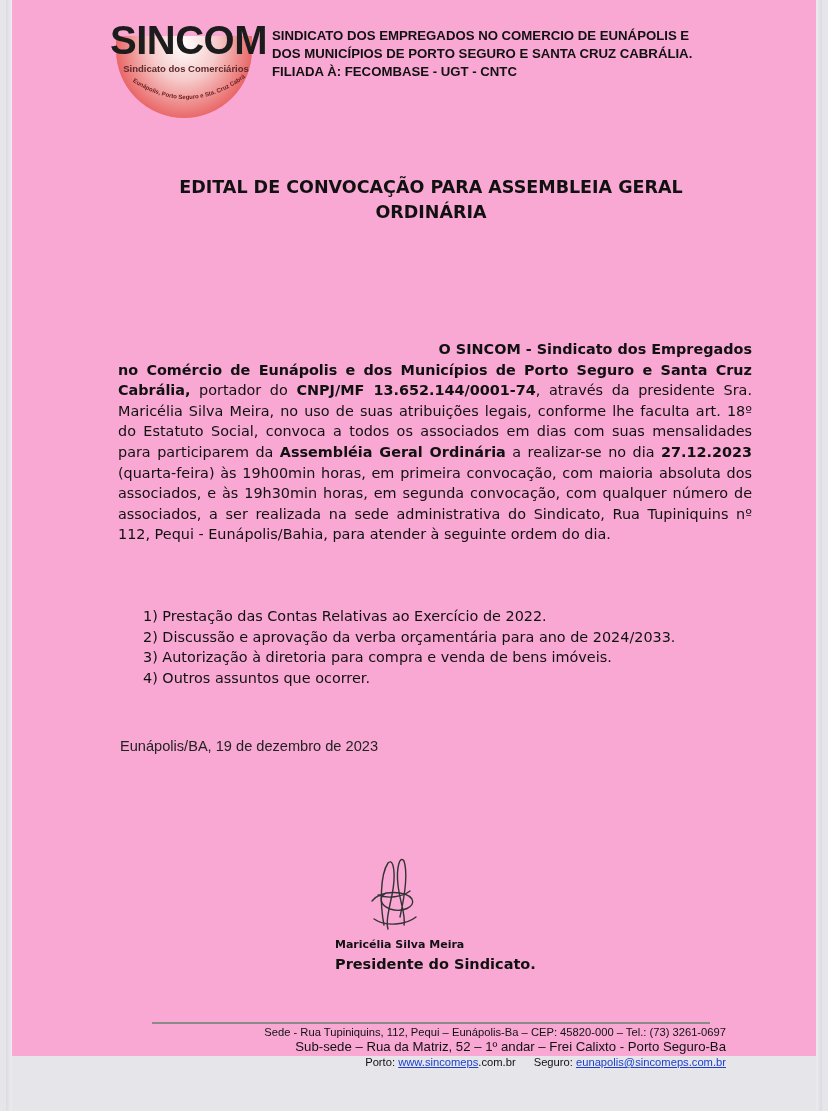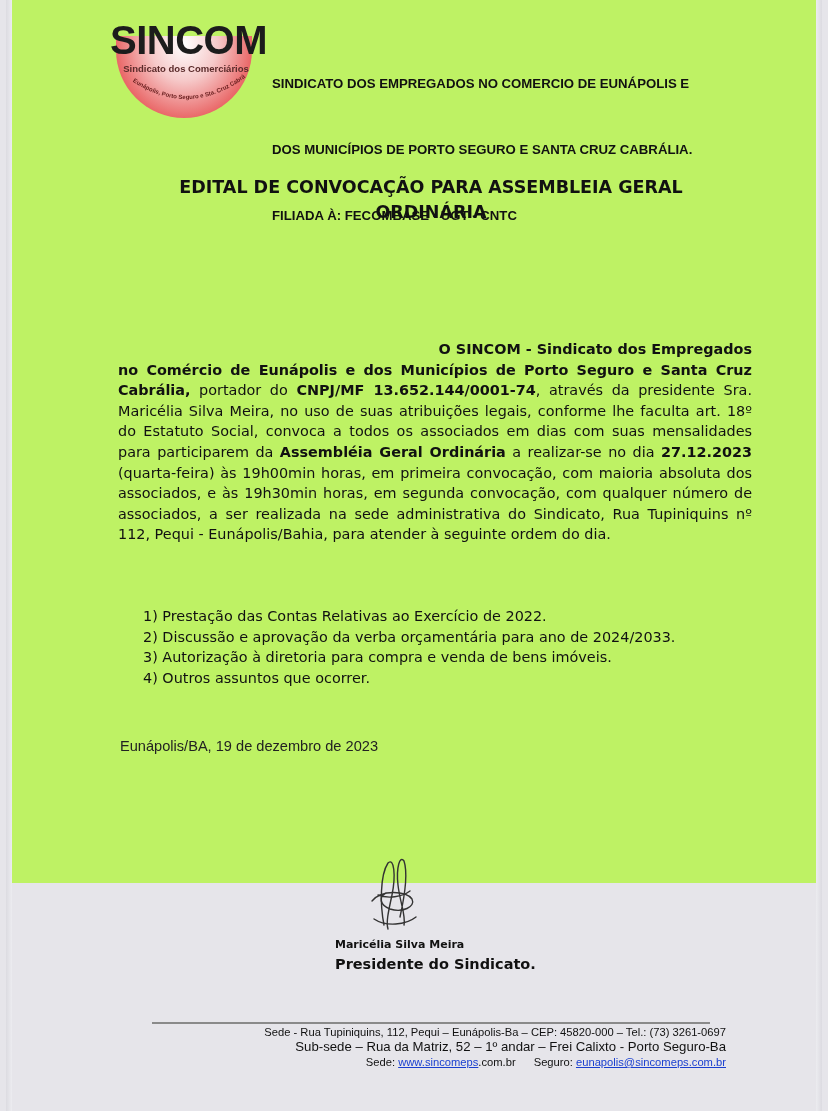--- a/index.html
+++ b/index.html
@@ -2,22 +2,22 @@
 <html><head>
 <meta charset="utf-8">
 <style>
   html, body { margin: 0; padding: 0; }
   body {
     width: 828px; height: 1111px; overflow: hidden;
     background: #e6e5ea; position: relative;
     font-family: "DejaVu Sans", sans-serif; color: #111;
   }
   .page {
-    position: absolute; left: 6px; top: 0; width: 816px; height: 883px;
-    background: #bef264;
+    position: absolute; left: 6px; top: 0; width: 816px; height: 1056px;
+    background: #f9a8d4;
   }
   .page-edge-left { position:absolute; left:0; top:0; width:6px; height:1111px; background: linear-gradient(to right,#dcdbe1,#ececf0); }
   .page-edge-right { position:absolute; right:0; top:0; width:6px; height:1111px; background: linear-gradient(to left,#dcdbe1,#ececf0); }
 
   
   .logo { position: absolute; left: 104px; top: 18px; width: 152px; height: 100px; }
   .logo-disc {
     position: absolute; left: 6px; top: 18px; width: 136px; height: 82px;
     border-radius: 0 0 70px 70px / 0 0 70px 70px;
     background: radial-gradient(ellipse at 50% 10%, #ffffff 0%, #f6c9c9 35%, #ea6b6b 70%, #d42c2c 100%);
@@ -34,21 +34,21 @@
   .logo-arc {
     position: absolute; left: 10px; top: 55px; width: 132px; height: 40px;
   }
   .logo-arc text { font-family: "Liberation Sans", sans-serif; font-size: 6px; font-weight: bold; fill: #6a2020; }
 
   .lh-text {
     position: absolute; left: 266px; top: 27px; width: 500px;
     font-family: "Liberation Sans", sans-serif; font-weight: bold; font-size: 13.2px;
     line-height: 18px; color: #111;
   }
-  .lh-text div { white-space: nowrap; margin-top: 48px; }
+  .lh-text div { white-space: nowrap; }
 
   
   .title {
     position: absolute; left: 110px; top: 175px; width: 630px; text-align: center;
     font-family: "DejaVu Sans", sans-serif; font-weight: bold; font-size: 17.5px; line-height: 25px; color: #111;
   }
 
   
   .body {
     position: absolute; left: 112px; top: 339px; width: 634px;
@@ -147,16 +147,16 @@
     </g>
   </svg>
   <div class="signer-name">Maricélia Silva Meira</div>
   <div class="signer-role">Presidente do Sindicato.</div>
 
   <div class="footer-rule"></div>
   <div class="footer">
     <div class="f1">Sede - Rua Tupiniquins, 112, Pequi – Eunápolis-Ba – CEP: 45820-000 – Tel.: (73) 3261-0697</div>
     <div class="f2">Sub-sede – Rua da Matriz, 52 – 1º andar – Frei Calixto - Porto Seguro-Ba</div>
     <div class="f3">
-      <span>Sede: </span><a>www.sincomeps</a><span>.com.br</span><span class="gap"></span><span>Seguro: </span><a>eunapolis@sincomeps.com.br</a>
+      <span>Porto: </span><a>www.sincomeps</a><span>.com.br</span><span class="gap"></span><span>Seguro: </span><a>eunapolis@sincomeps.com.br</a>
     </div>
   </div>
 </div>
 
 </body></html>

